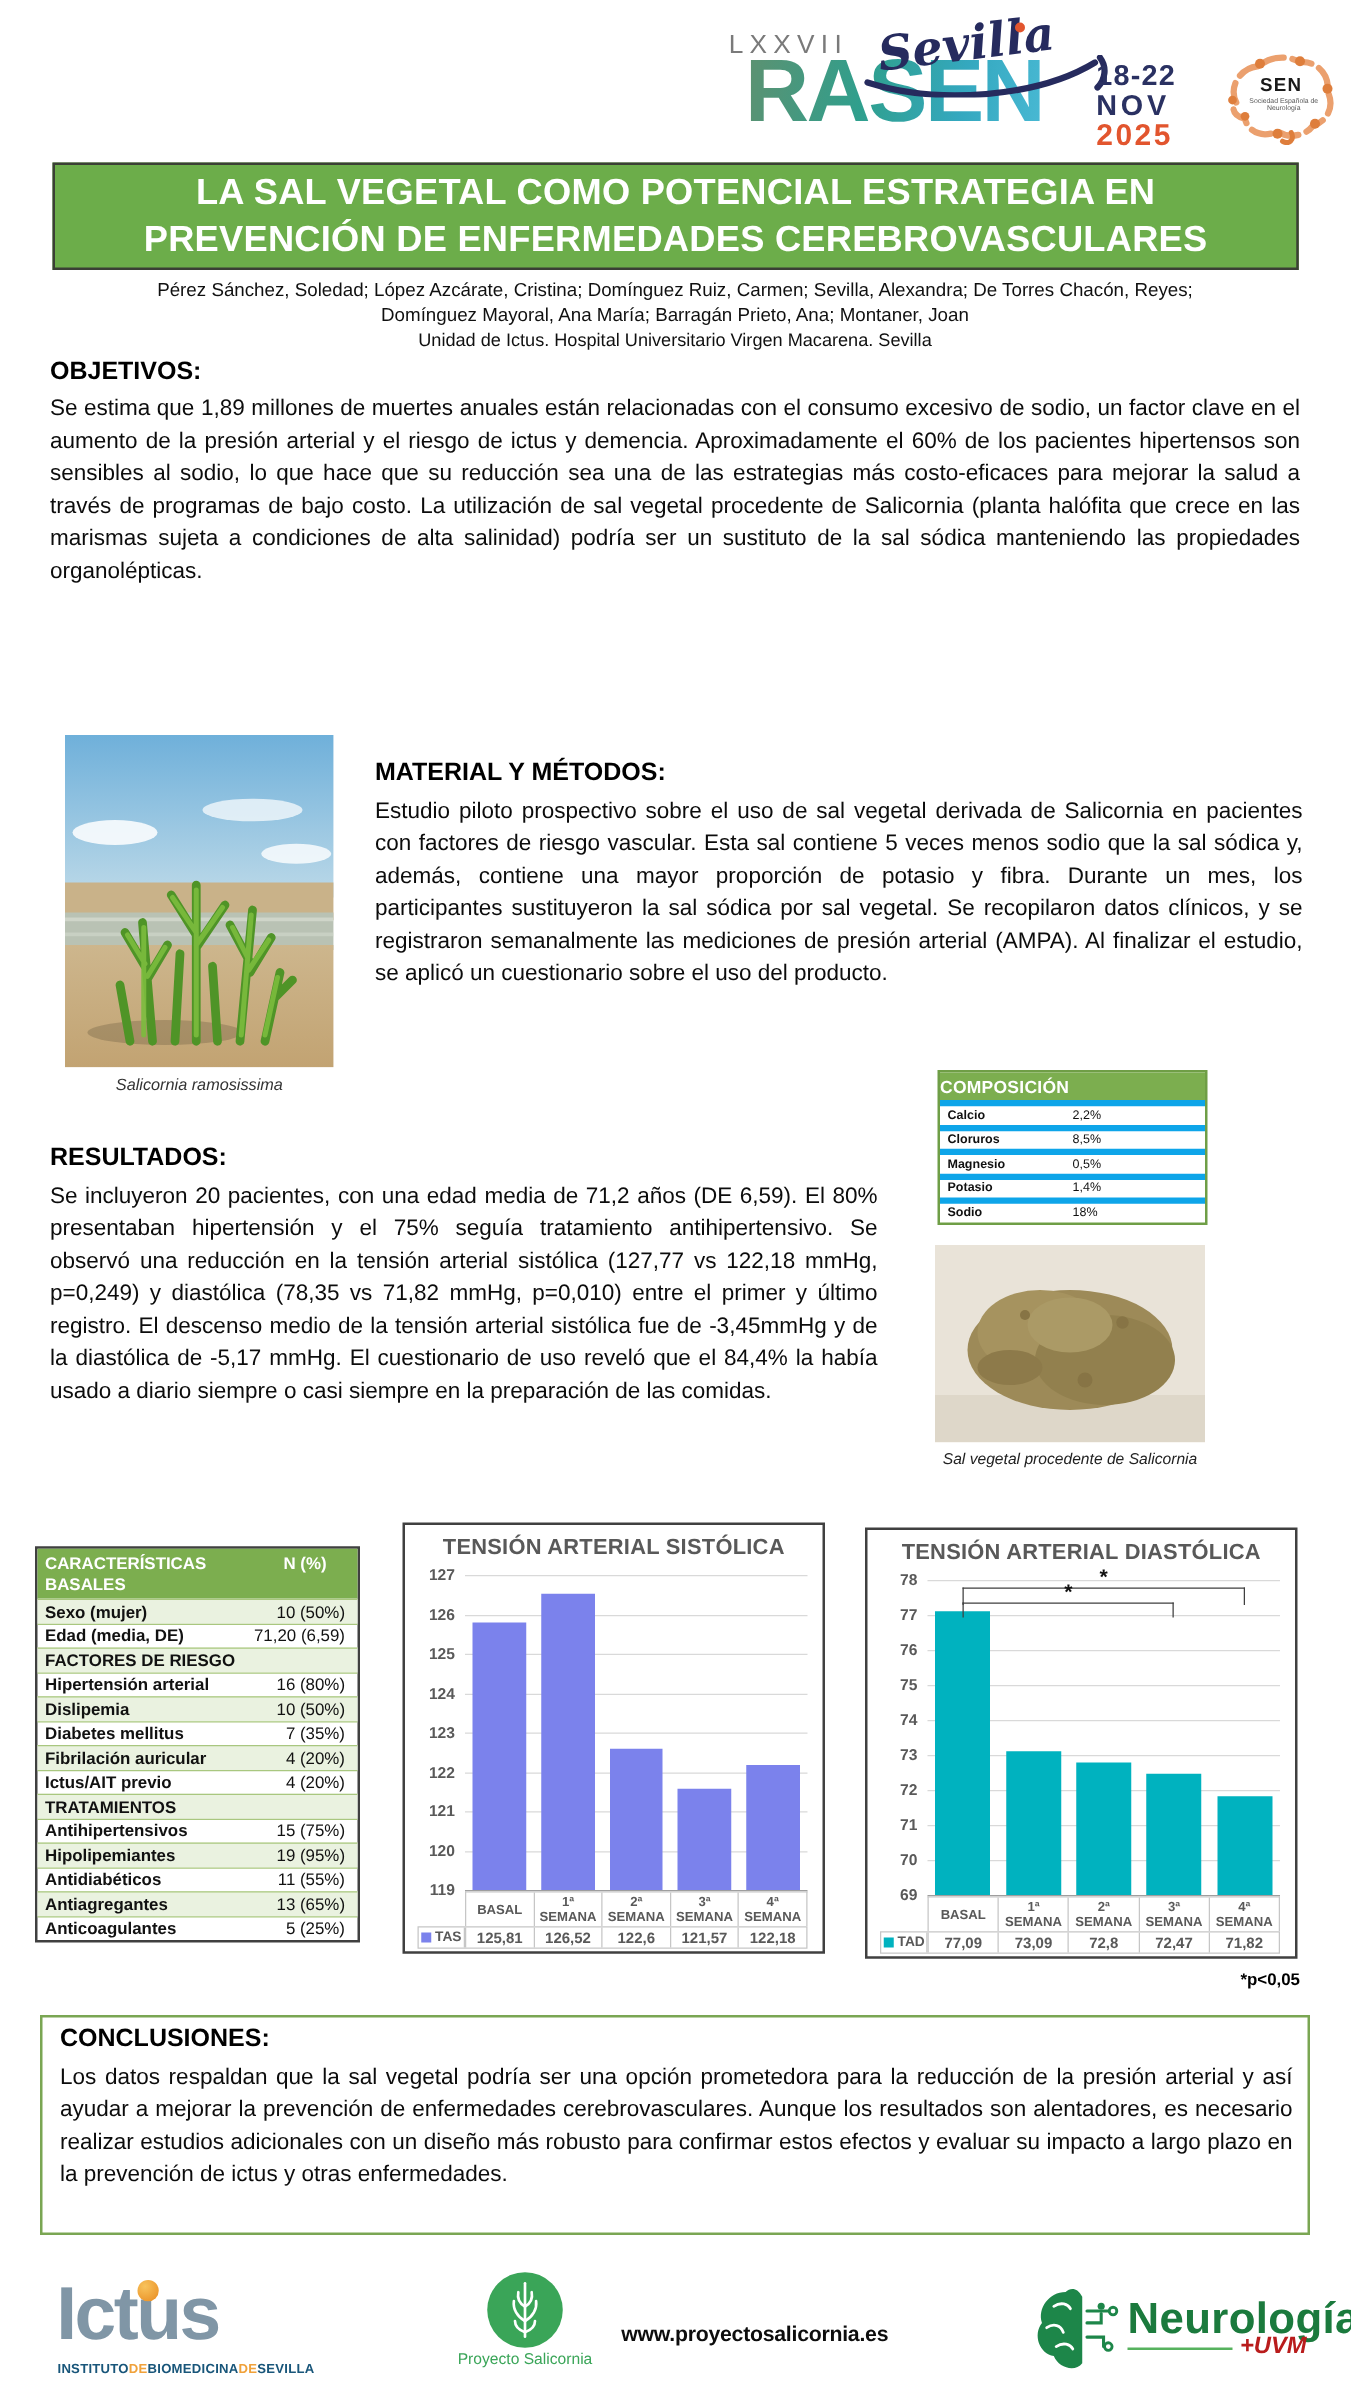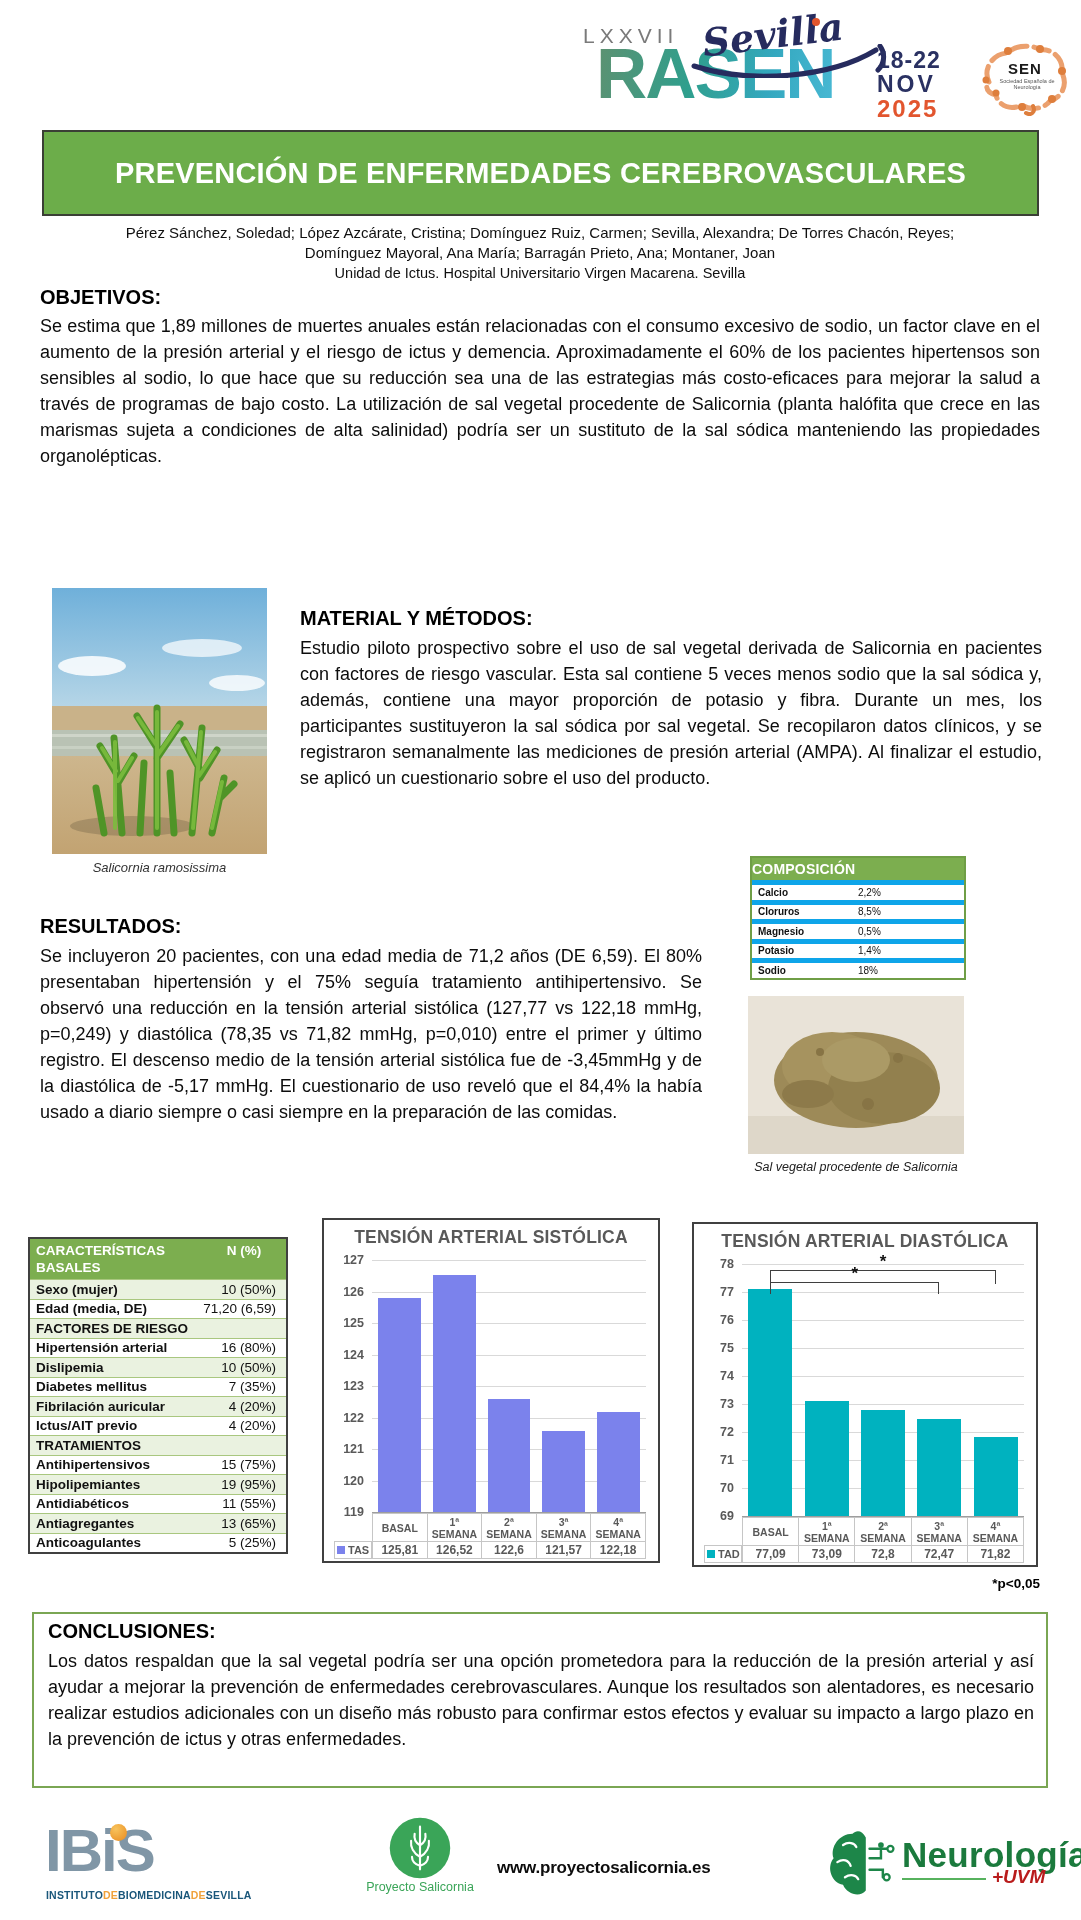--- a/index.html
+++ b/index.html
@@ -142,20 +142,21 @@
     <circle cx="49" cy="67" r="4" fill="#de7e3c"></circle>
     <circle cx="23" cy="53" r="3.5" fill="#de7e3c"></circle>
     <circle cx="13" cy="40" r="3.5" fill="#de7e3c"></circle>
     <path d="M60,66 C63,72 58,76 53,73" stroke="#de7e3c" stroke-width="4" fill="none" stroke-linecap="round"></path>
   </svg>
   <div class="sen-acronym">SEN</div>
   <div class="sen-sub">Sociedad Española de Neurología</div>
 </div>
 
 <div class="abs" id="title-banner">
+  <div>LA SAL VEGETAL COMO POTENCIAL ESTRATEGIA EN</div>
   <div>PREVENCIÓN DE ENFERMEDADES CEREBROVASCULARES</div>
 </div>
 
 <div class="abs" id="authors">
   <div>Pérez Sánchez, Soledad; López Azcárate, Cristina; Domínguez Ruiz, Carmen; Sevilla, Alexandra; De Torres Chacón, Reyes;</div>
   <div>Domínguez Mayoral, Ana María; Barragán Prieto, Ana; Montaner, Joan</div>
   <div class="aff">Unidad de Ictus. Hospital Universitario Virgen Macarena. Sevilla</div>
 </div>
 
 <div class="abs sec-head" id="obj-head">OBJETIVOS:</div>
@@ -412,21 +413,21 @@
       <div class="lcell">72,47</div>
       <div class="lcell">71,82</div>
     </div>
   </div>
 <div class="abs" id="sig-note">*p&lt;0,05</div>
 
 <div class="abs" id="conc-box"></div>
 <div class="abs sec-head" id="conc-head">CONCLUSIONES:</div>
 <div class="abs sec-body" id="conc-body">Los datos respaldan que la sal vegetal podría ser una opción prometedora para la reducción de la presión arterial y así ayudar a mejorar la prevención de enfermedades cerebrovasculares. Aunque los resultados son alentadores, es necesario realizar estudios adicionales con un diseño más robusto para confirmar estos efectos y evaluar su impacto a largo plazo en la prevención de ictus y otras enfermedades.</div>
 
-<div class="abs" id="ibis-word">IBiS</div>
+<div class="abs" id="ibis-word">Ictus</div>
 <div class="abs" id="ibis-dot"></div>
 <div class="abs" id="ibis-sub">
   <span class="b">INSTITUTO</span><span class="o">DE</span><span class="b">BIOMEDICINA</span><span class="o">DE</span><span class="b">SEVILLA</span>
 </div>
 
 <svg class="abs" id="proy-logo" viewBox="0 0 72 72">
   <circle cx="36" cy="36" r="34" fill="#3aa558"></circle>
   <g stroke="#ffffff" stroke-width="2.4" fill="none" stroke-linecap="round">
     <path d="M36,60 C36,44 36,26 36,12"></path>
     <path d="M36,46 C29,42 25,35 26,28"></path>

